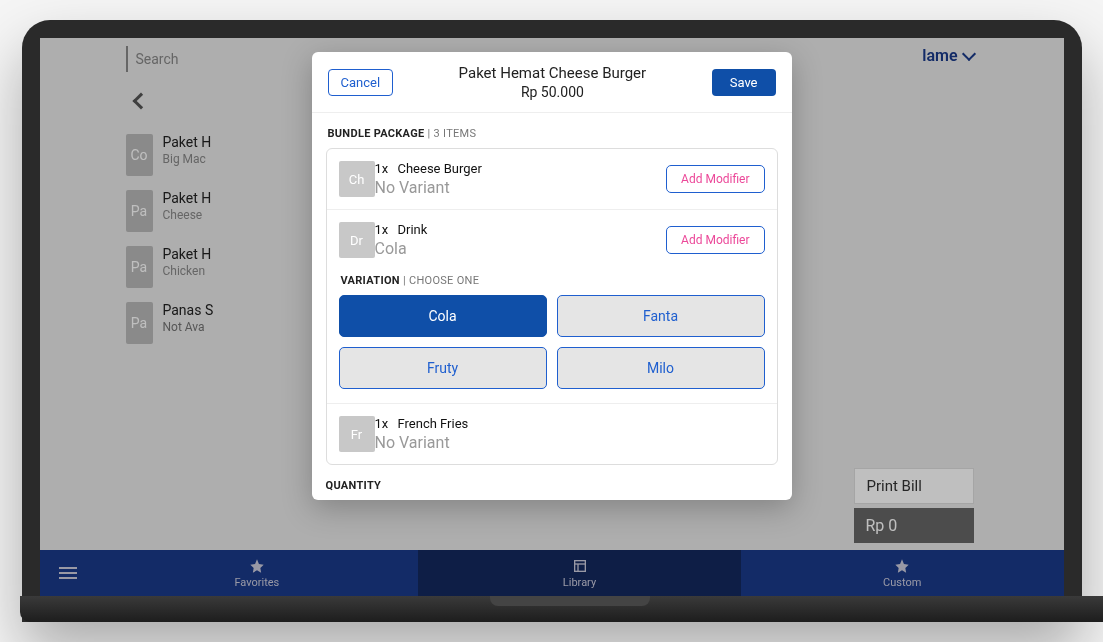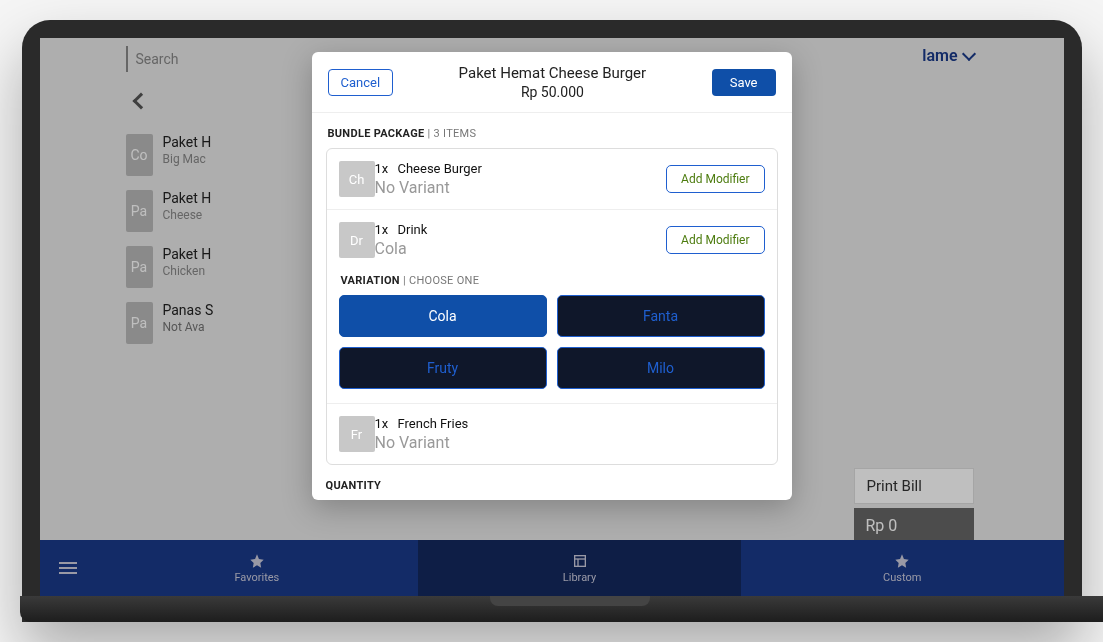--- a/index.html
+++ b/index.html
@@ -58,21 +58,21 @@
   }
   .item-name { font-size:14px; color:#222; margin-bottom:2px; }
   .item-sub { font-size:12px; color:#888; }
   .item-sub.red { color:#737373; }
 
   .app-side-buttons { position:absolute; right:90px; top:430px; width:120px; }
   .print-bill { background:#fff; color:#333; padding:8px 12px; font-size:15px; border:1px solid #ddd; margin-bottom:4px; text-align:left;}
   .rp-zero { background:#666; color:#fff; padding:8px 12px; font-size:16px; text-align:left;}
 
   .bottom-nav {
-    position:absolute; bottom:0; left:0; right:0; height:56px;
+    position:absolute; bottom:0; left:0; right:0; height:46px;
     background:#1a3a8a; display:flex; align-items:stretch; color:#ccd;
     font-size:11px;
   }
   .nav-hamburger { width:56px; display:flex; align-items:center; justify-content:center; }
   .hamburger-lines { width:18px; height:12px; display:flex; flex-direction:column; justify-content:space-between; }
   .hamburger-lines span { height:2px; background:#ccd; }
   .nav-tab { flex:1; display:flex; flex-direction:column; align-items:center; justify-content:center; gap:2px; }
   .nav-tab.active { background:#13285e; }
   .nav-icon { width:16px; height:16px; }
 
@@ -113,28 +113,28 @@
   .bundle-item:last-child { border-bottom:none; }
   .thumb-sm {
     width:36px; height:36px; background:#c8c8c8; color:#fff; font-size:13px;
     display:flex; align-items:center; justify-content:center; border-radius:2px; flex-shrink:0;
   }
   .bi-info { flex:1; }
   .bi-name { font-size:13px; color:#111; }
   .bi-name .qty { margin-right:6px; }
   .bi-sub { font-size:16px; color:#999; margin-top:2px; }
   .btn-add-mod {
-    border:1px solid #1f5fcf; color:#4d7c0f; background:#fff;
+    border:1px solid #1f5fcf; color:#ec4899; background:#fff;
     padding:6px 14px; border-radius:5px; font-size:12px; cursor:pointer;
   }
 
   .variation-section { padding: 0 12px 14px 12px; border-bottom:1px solid #eee;}
   .var-grid { display:grid; grid-template-columns:1fr 1fr; gap:10px; margin-top:6px;}
   .var-opt {
-    border:1px solid #1f5fcf; color:#1f5fcf; background:#0f172a;
+    border:1px solid #1f5fcf; color:#1f5fcf; background:#e5e5e5;
     border-radius:5px; padding:12px 0; text-align:center; font-size:14px; cursor:pointer;
   }
   .var-opt.selected { background:#0f4fa8; color:#fff; border-color:#0f4fa8; }
 
   .qty-label { font-size:11px; font-weight:700; color:#222; padding: 10px 32px 8px 14px; letter-spacing:0.3px; }
 
 </style>
 </head>
 <body>
 

